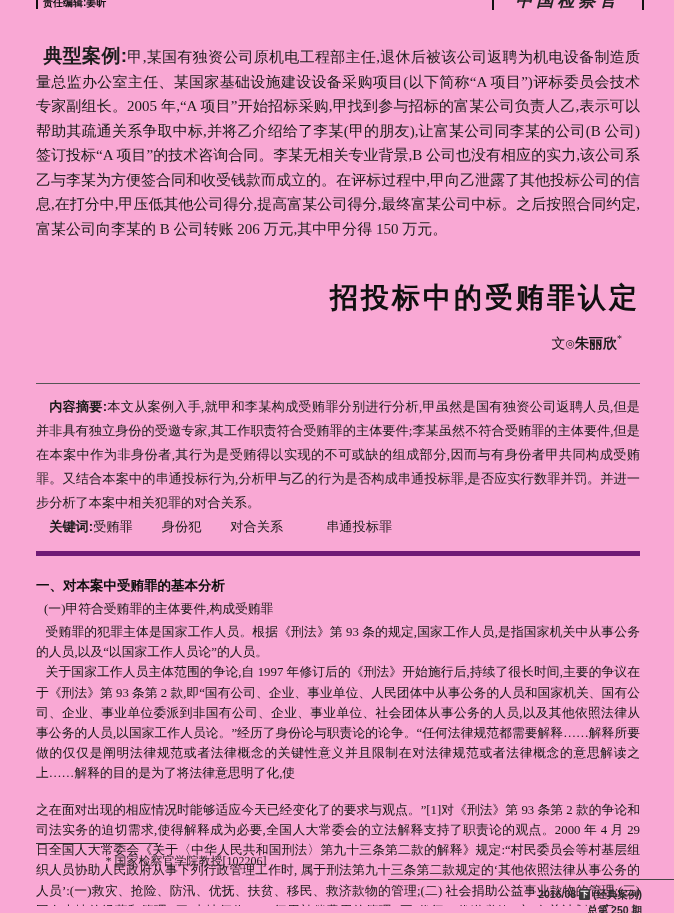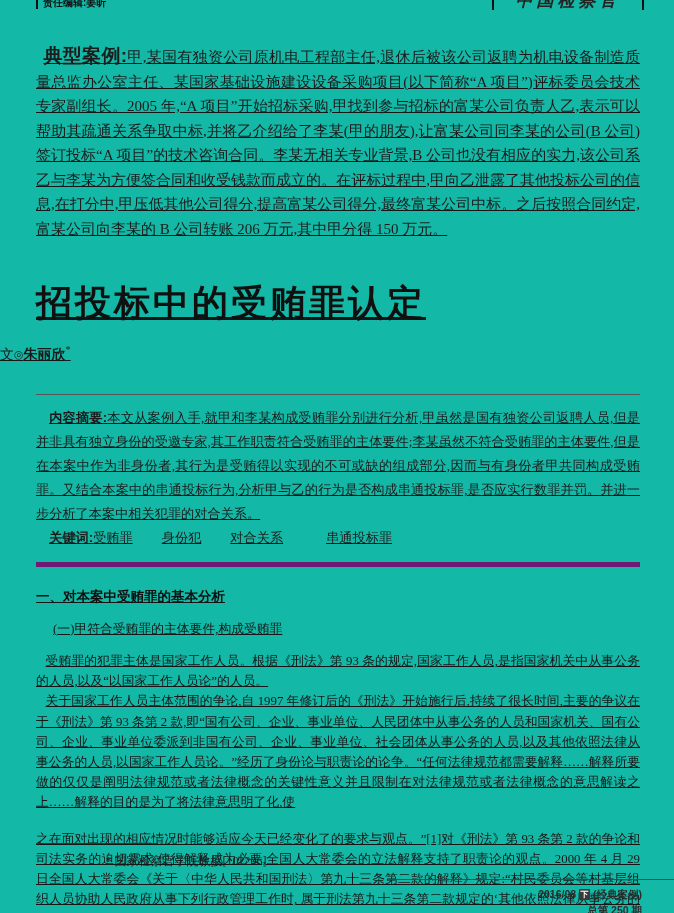--- a/index.html
+++ b/index.html
@@ -1,19 +1,19 @@
 <!DOCTYPE html>
 <html lang="zh"><head>
 <meta charset="utf-8">
 <style>
   html,body{margin:0;padding:0;background:#e8e8e8;}
   .page{
-    position:relative;width:674px;height:913px;background:#14b8a6;
+    position:relative;width:674px;height:913px;background:#f9a8d4;
     font-family:"Liberation Serif","DejaVu Serif",serif;color:#161616;
-    overflow:hidden;margin:0 auto;text-decoration:underline;
+    overflow:hidden;margin:0 auto;
   }
   
   .hdr-left{
     position:absolute;top:-5px;left:36px;height:14px;line-height:16px;
     font-family:"Liberation Sans","DejaVu Sans",sans-serif;
     font-size:10px;font-weight:bold;color:#111;
     border-left:2px solid #111;padding-left:5px;white-space:nowrap;
   }
   .hdr-right{
     position:absolute;top:-12px;left:492px;width:148px;height:22px;
@@ -22,26 +22,26 @@
     font-style:italic;letter-spacing:4px;overflow:hidden;line-height:26px;
   }
   
   .case{
     margin:44px 34px 0 36px;font-size:15px;line-height:24.5px;
     text-align:justify;text-indent:0.5em;color:#1c1c1c;
   }
   .case b{font-family:"Liberation Sans","DejaVu Sans",sans-serif;font-size:19px;}
   
   .title{
-    margin:38px 34px 1px 36px;
+    margin:38px 34px 1px 36px;text-align:right;
     font-family:"Liberation Sans","DejaVu Sans",sans-serif;
-    font-size:36px;font-weight:bold;letter-spacing:3px;color:#101010;
+    font-size:28px;font-weight:bold;letter-spacing:3px;color:#101010;
   }
   .byline{
-    margin:16px 52px 0 0;text-align:left;font-size:14px;color:#1a1a1a;
+    margin:16px 52px 0 0;text-align:right;font-size:14px;color:#1a1a1a;
   }
   .byline .circ{font-size:11px;vertical-align:1px;}
   .byline .author{font-weight:bold;font-family:"Liberation Sans","DejaVu Sans",sans-serif;}
   .byline sup{font-size:10px;}
   
   .abstract{
     margin:30px 34px 0 36px;border-top:1px solid #555;border-bottom:5px solid #701a75;
     padding:11px 0 12px 0;font-size:13.2px;line-height:24px;text-align:justify;color:#1c1c1c;
   }
   .abstract .abs-text{text-indent:1em;margin:0;}
@@ -51,21 +51,21 @@
   .kw-line .kw:last-child{margin-right:0;margin-left:14px;}
   
   .columns{
     margin:20px 34px 0 36px;display:flex;gap:16px;height:330px;overflow:hidden;flex-direction:column;
   }
   .col{flex:1;font-size:12.8px;line-height:20.2px;text-align:justify;color:#181818;}
   .col h2{
     margin:0;font-size:13.5px;line-height:20.2px;
     font-family:"Liberation Sans","DejaVu Sans",sans-serif;font-weight:bold;color:#101010;
   }
-  .col .subhead{margin:12px;text-indent:0.4em;line-height:20.2px;}
+  .col .subhead{margin:3px;text-indent:0.4em;line-height:20.2px;}
   .col p{margin:0;text-indent:0.75em;}
   .col p.cont{text-indent:0;}
   
   .footnote{
     position:absolute;left:36px;top:843px;width:300px;font-size:12px;color:#1c1c1c;text-align:center;
   }
   .footnote .rule{width:122px;border-top:1px solid #333;margin-bottom:9px;}
   
   .footer{
     position:absolute;right:0;top:879px;width:254px;

